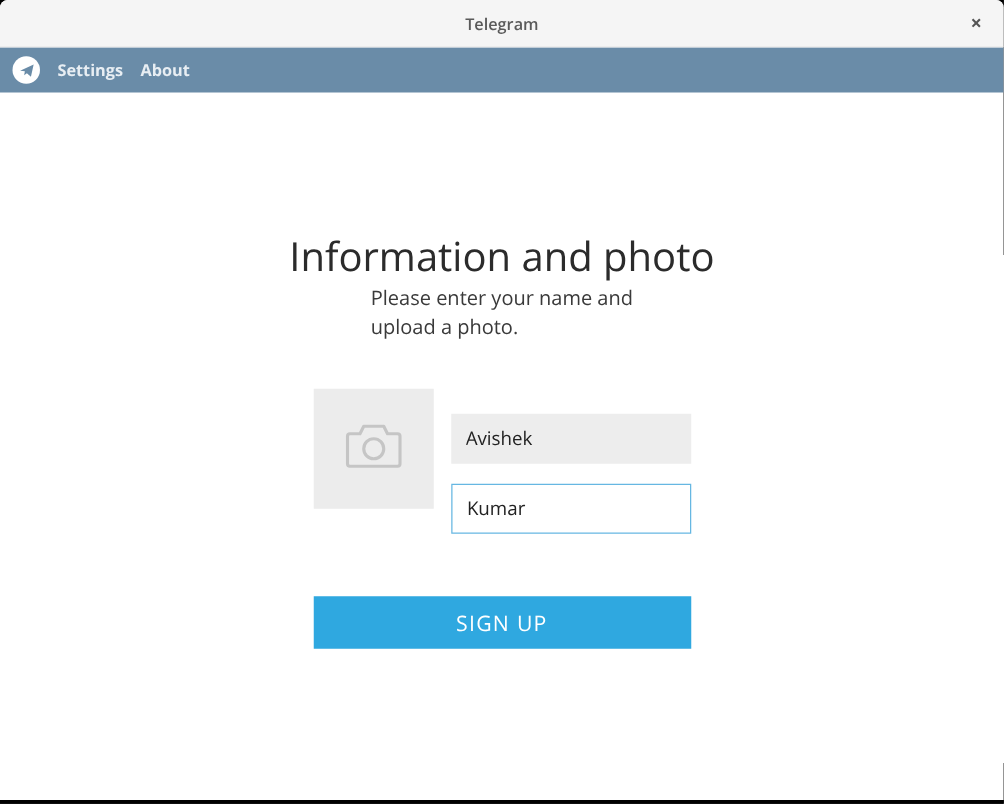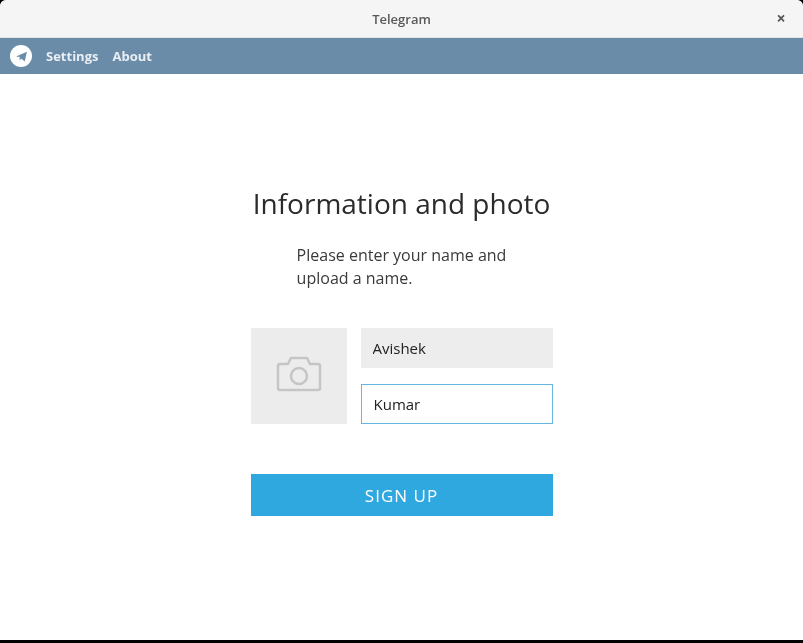--- a/index.html
+++ b/index.html
@@ -64,24 +64,23 @@
     cursor: pointer;
   }
   .content {
     width: 100%;
     padding-top: 110px;
     display: flex;
     flex-direction: column;
     align-items: center;
   }
   .heading {
-    font-size: 28px;
+    font-size: 32px;
     color: #2b2b2b;
     font-weight: 400;
-    margin-bottom: 22px;
   }
   .subtext {
     font-size: 16px;
     color: #3a3a3a;
     text-align: left;
     line-height: 1.45;
     margin-bottom: 38px;
   }
   .form-row {
     display: flex;
@@ -94,20 +93,21 @@
     background: #ececec;
     display: flex;
     align-items: center;
     justify-content: center;
     cursor: pointer;
   }
   .fields {
     display: flex;
     flex-direction: column;
     gap: 16px;
+    margin-top: 20px;
   }
   .text-input {
     width: 192px;
     height: 40px;
     background: #ededed;
     border: none;
     padding: 0 12px;
     font-size: 15px;
     color: #222;
     outline: none;
@@ -146,21 +146,21 @@
       </svg>
     </span>
     <span class="menu-item">Settings</span>
     <span class="menu-item">About</span>
   </div>
 
   <div class="content">
     <h1 class="heading">Information and photo</h1>
     <div class="subtext">
       <span>Please enter your name and</span><br>
-      <span>upload a name.</span>
+      <span>upload a photo.</span>
     </div>
 
     <div class="form-row">
       <div class="photo-upload">
         <span>
           <svg width="46" height="40" viewBox="0 0 46 40" fill="none">
             <path d="M4 10 L12 10 L15 4 L31 4 L34 10 L42 10 C43.1 10 44 10.9 44 12 L44 34 C44 35.1 43.1 36 42 36 L4 36 C2.9 36 2 35.1 2 34 L2 12 C2 10.9 2.9 10 4 10 Z" stroke="#c5c5c5" stroke-width="2.5" fill="none" stroke-linejoin="round"></path>
             <circle cx="23" cy="22" r="8" stroke="#c5c5c5" stroke-width="2.5" fill="none"></circle>
           </svg>
         </span>

